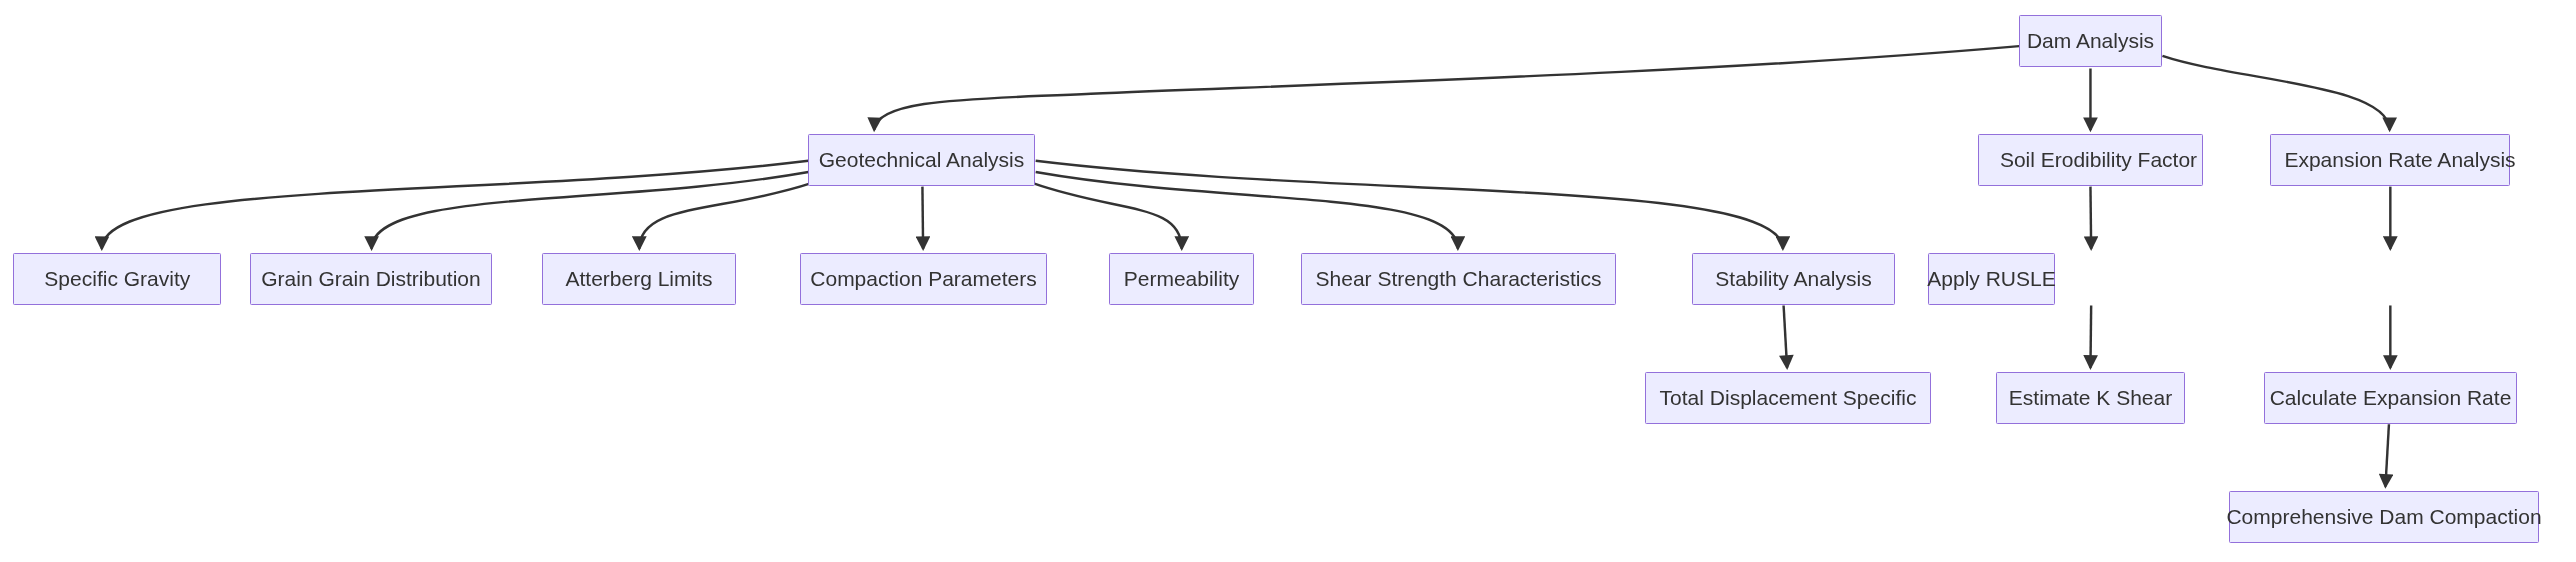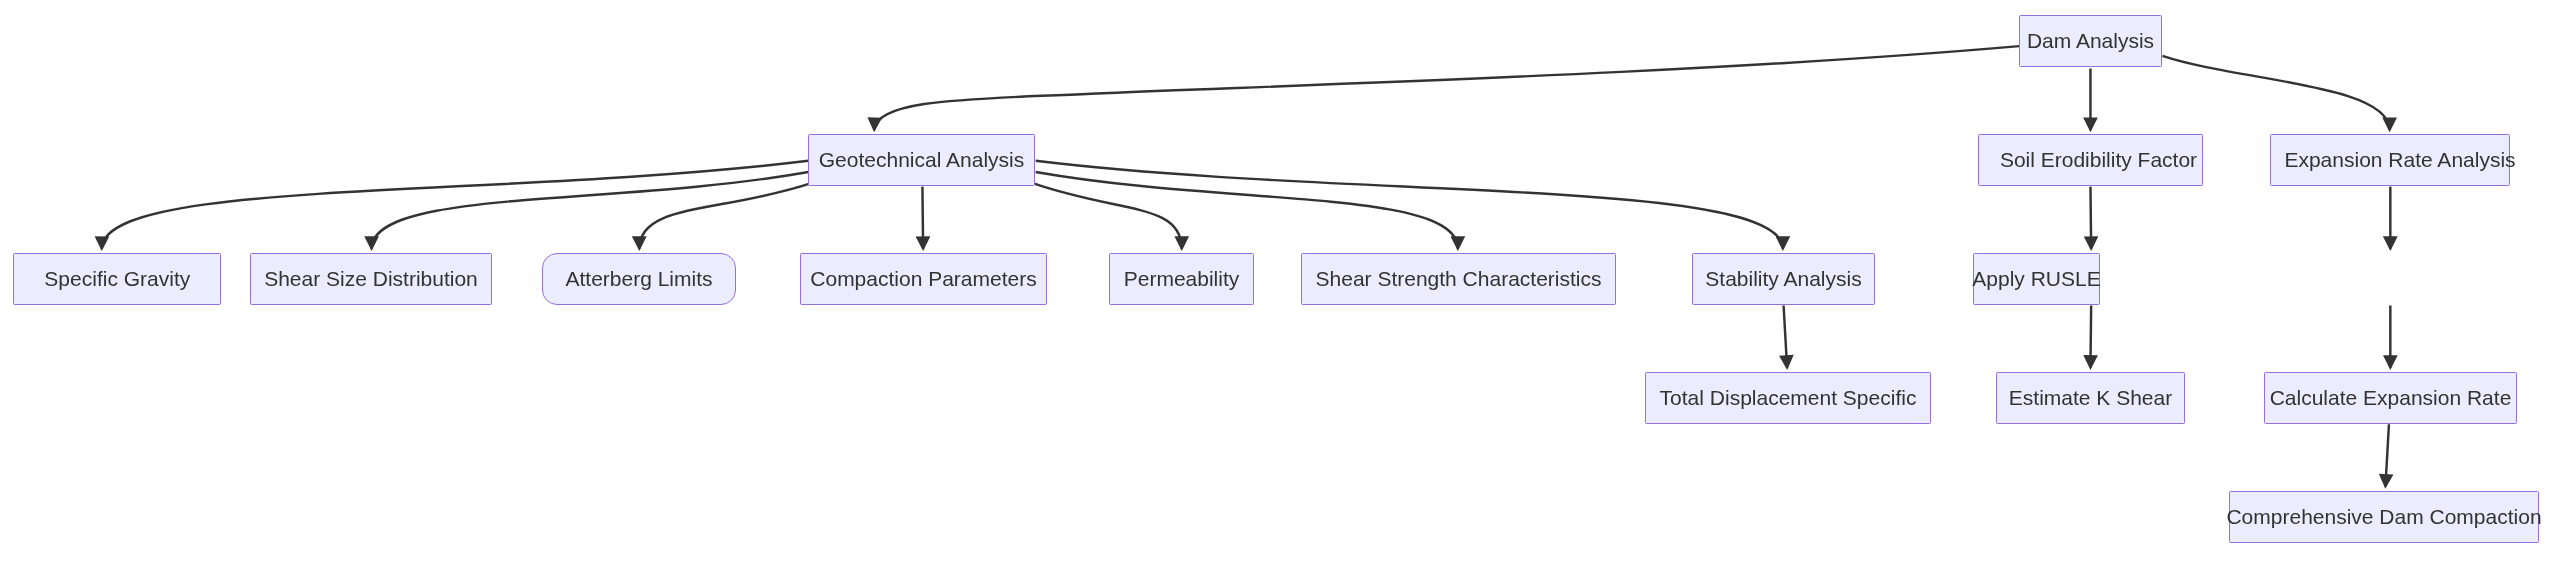--- a/index.html
+++ b/index.html
@@ -61,26 +61,26 @@
     <path class="edge" d="M3419,267 L3419,356" marker-end="url(#arrowhead)"></path>
     <path class="edge" d="M3419,437 L3419,526" marker-end="url(#arrowhead)"></path>
     <path class="edge" d="M3417,607 L3412,696" marker-end="url(#arrowhead)"></path>
   </svg>
 
   <div class="node" style="left:2019px;top:15.4px;width:143px;">Dam Analysis</div>
   <div class="node" style="left:808px;top:134px;width:227px;">Geotechnical Analysis</div>
   <div class="node" style="left:1978px;top:134px;width:225px;padding-left:16px;">Soil Erodibility Factor</div>
   <div class="node" style="left:2270px;top:134px;width:240px;padding-left:20px;">Expansion Rate Analysis</div>
   <div class="node" style="left:13.3px;top:253px;width:208px;">Specific Gravity</div>
-  <div class="node" style="left:250px;top:253px;width:242px;">Shear Size Distribution</div>
-  <div class="node" style="left:542px;top:253px;width:194px;border-radius:15px;">Atterberg Limits</div>
+  <div class="node" style="left:250px;top:253px;width:242px;">Grain Grain Distribution</div>
+  <div class="node" style="left:542px;top:253px;width:194px;">Atterberg Limits</div>
   <div class="node" style="left:800px;top:253px;width:247px;">Compaction Parameters</div>
   <div class="node" style="left:1109px;top:253px;width:145px;">Permeability</div>
   <div class="node" style="left:1301px;top:253px;width:315px;">Shear Strength Characteristics</div>
-  <div class="node" style="left:1692px;top:253px;width:183px;">Stability Analysis</div>
+  <div class="node" style="left:1692px;top:253px;width:203px;">Stability Analysis</div>
   <div class="node" style="left:1645px;top:372px;width:286px;">Total Displacement Specific</div>
-  <div class="node" style="left:1973px;top:253px;width:127px;">Apply RUSLE</div>
+  <div class="node" style="left:1928px;top:253px;width:127px;">Apply RUSLE</div>
   <div class="node" style="left:1996px;top:372px;width:189px;">Estimate K Shear</div>
   <div class="node" style="left:2264px;top:372px;width:253px;">Calculate Expansion Rate</div>
   <div class="node" style="left:2229px;top:491px;width:310px;">Comprehensive Dam Compaction</div>
 
 </div>
 
 
 </body></html>

